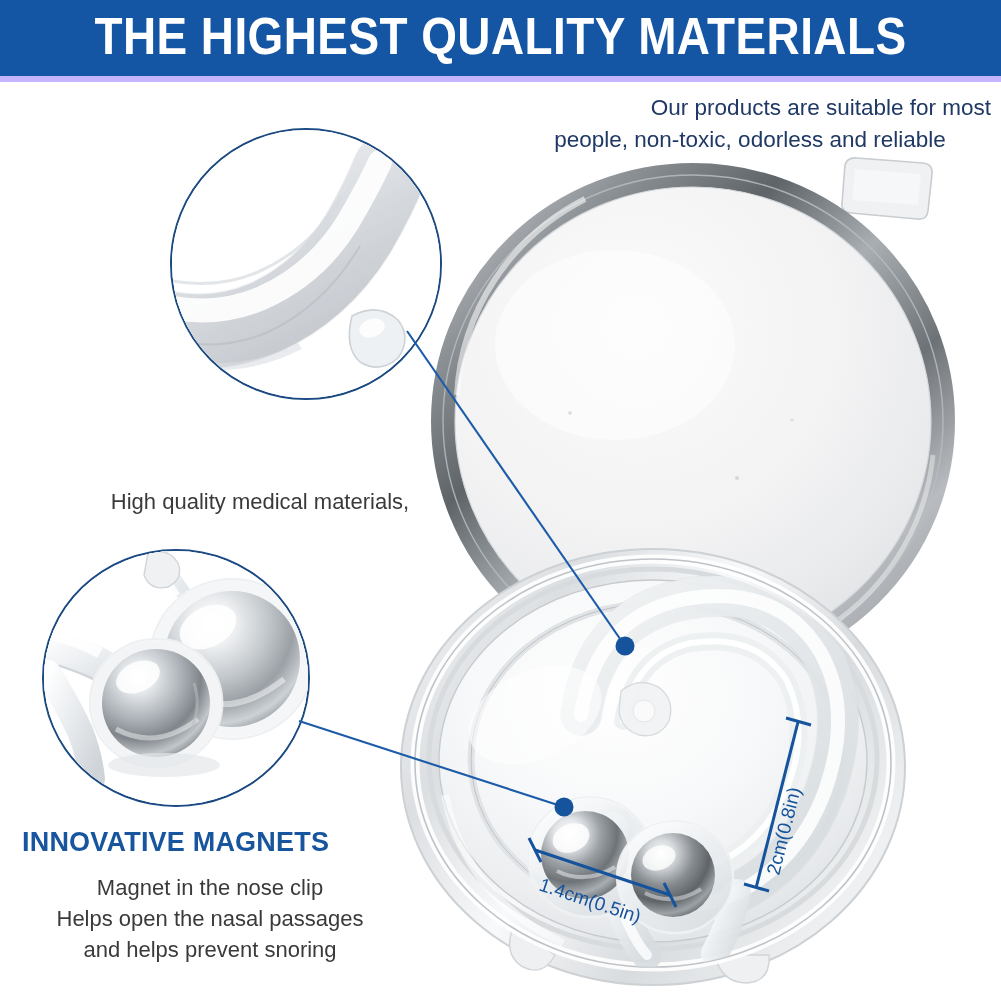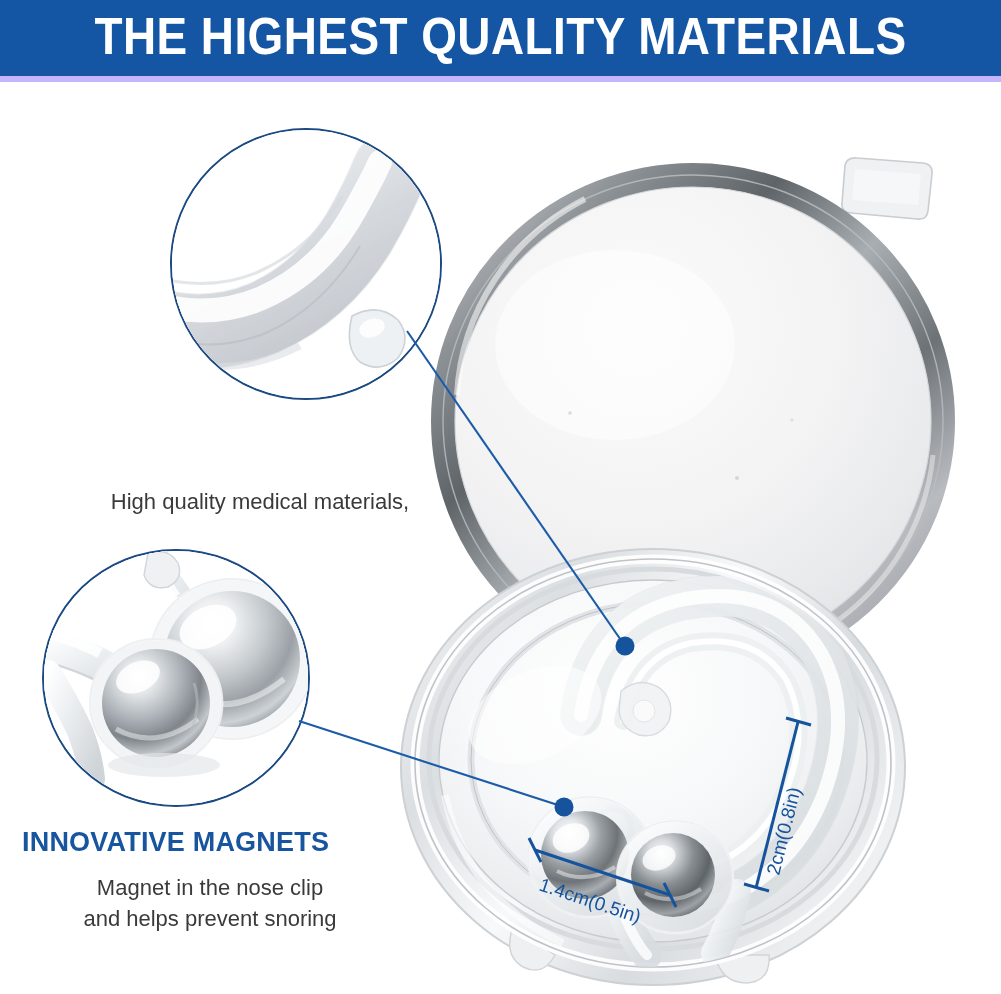--- a/index.html
+++ b/index.html
@@ -127,20 +127,24 @@
 </style>
 </head>
 <body>
 
 <div id="page">
 
   <div id="header-banner">
     <div id="header-title">THE HIGHEST QUALITY MATERIALS</div>
   </div>
 
+  <div id="intro-text">
+    <span class="line line-1">Our products are suitable for most</span>
+    <span class="line line-2">people, non-toxic, odorless and reliable</span>
+  </div>
 
   <div id="product-stage">
     <svg width="616" height="839" viewBox="0 0 616 839">
       <defs>
 
         <radialGradient id="lidFace" cx="38%" cy="30%" r="78%">
           <stop offset="0%" stop-color="#fbfbfb"></stop>
           <stop offset="55%" stop-color="#f3f3f4"></stop>
           <stop offset="85%" stop-color="#e9eaec"></stop>
           <stop offset="100%" stop-color="#e2e3e6"></stop>
@@ -372,20 +376,21 @@
 
 
   <div id="silikon-body" class="feature-body">
     <span class="line">High quality medical materials,</span>
   </div>
 
   <div id="magnets-heading" class="feature-heading">INNOVATIVE MAGNETS</div>
 
   <div id="magnets-body" class="feature-body">
     <span class="line">Magnet in the nose clip</span>
+    <span class="line">Helps open the nasal passages</span>
     <span class="line">and helps prevent snoring</span>
   </div>
 
   <svg id="overlay" viewBox="0 0 1001 994">
 
     <g>
       <line x1="407" y1="331" x2="625" y2="646" stroke="#1c5ba8" stroke-width="2.1"></line>
       <circle cx="625" cy="646" r="9.5" fill="#15539c"></circle>
     </g>
 

